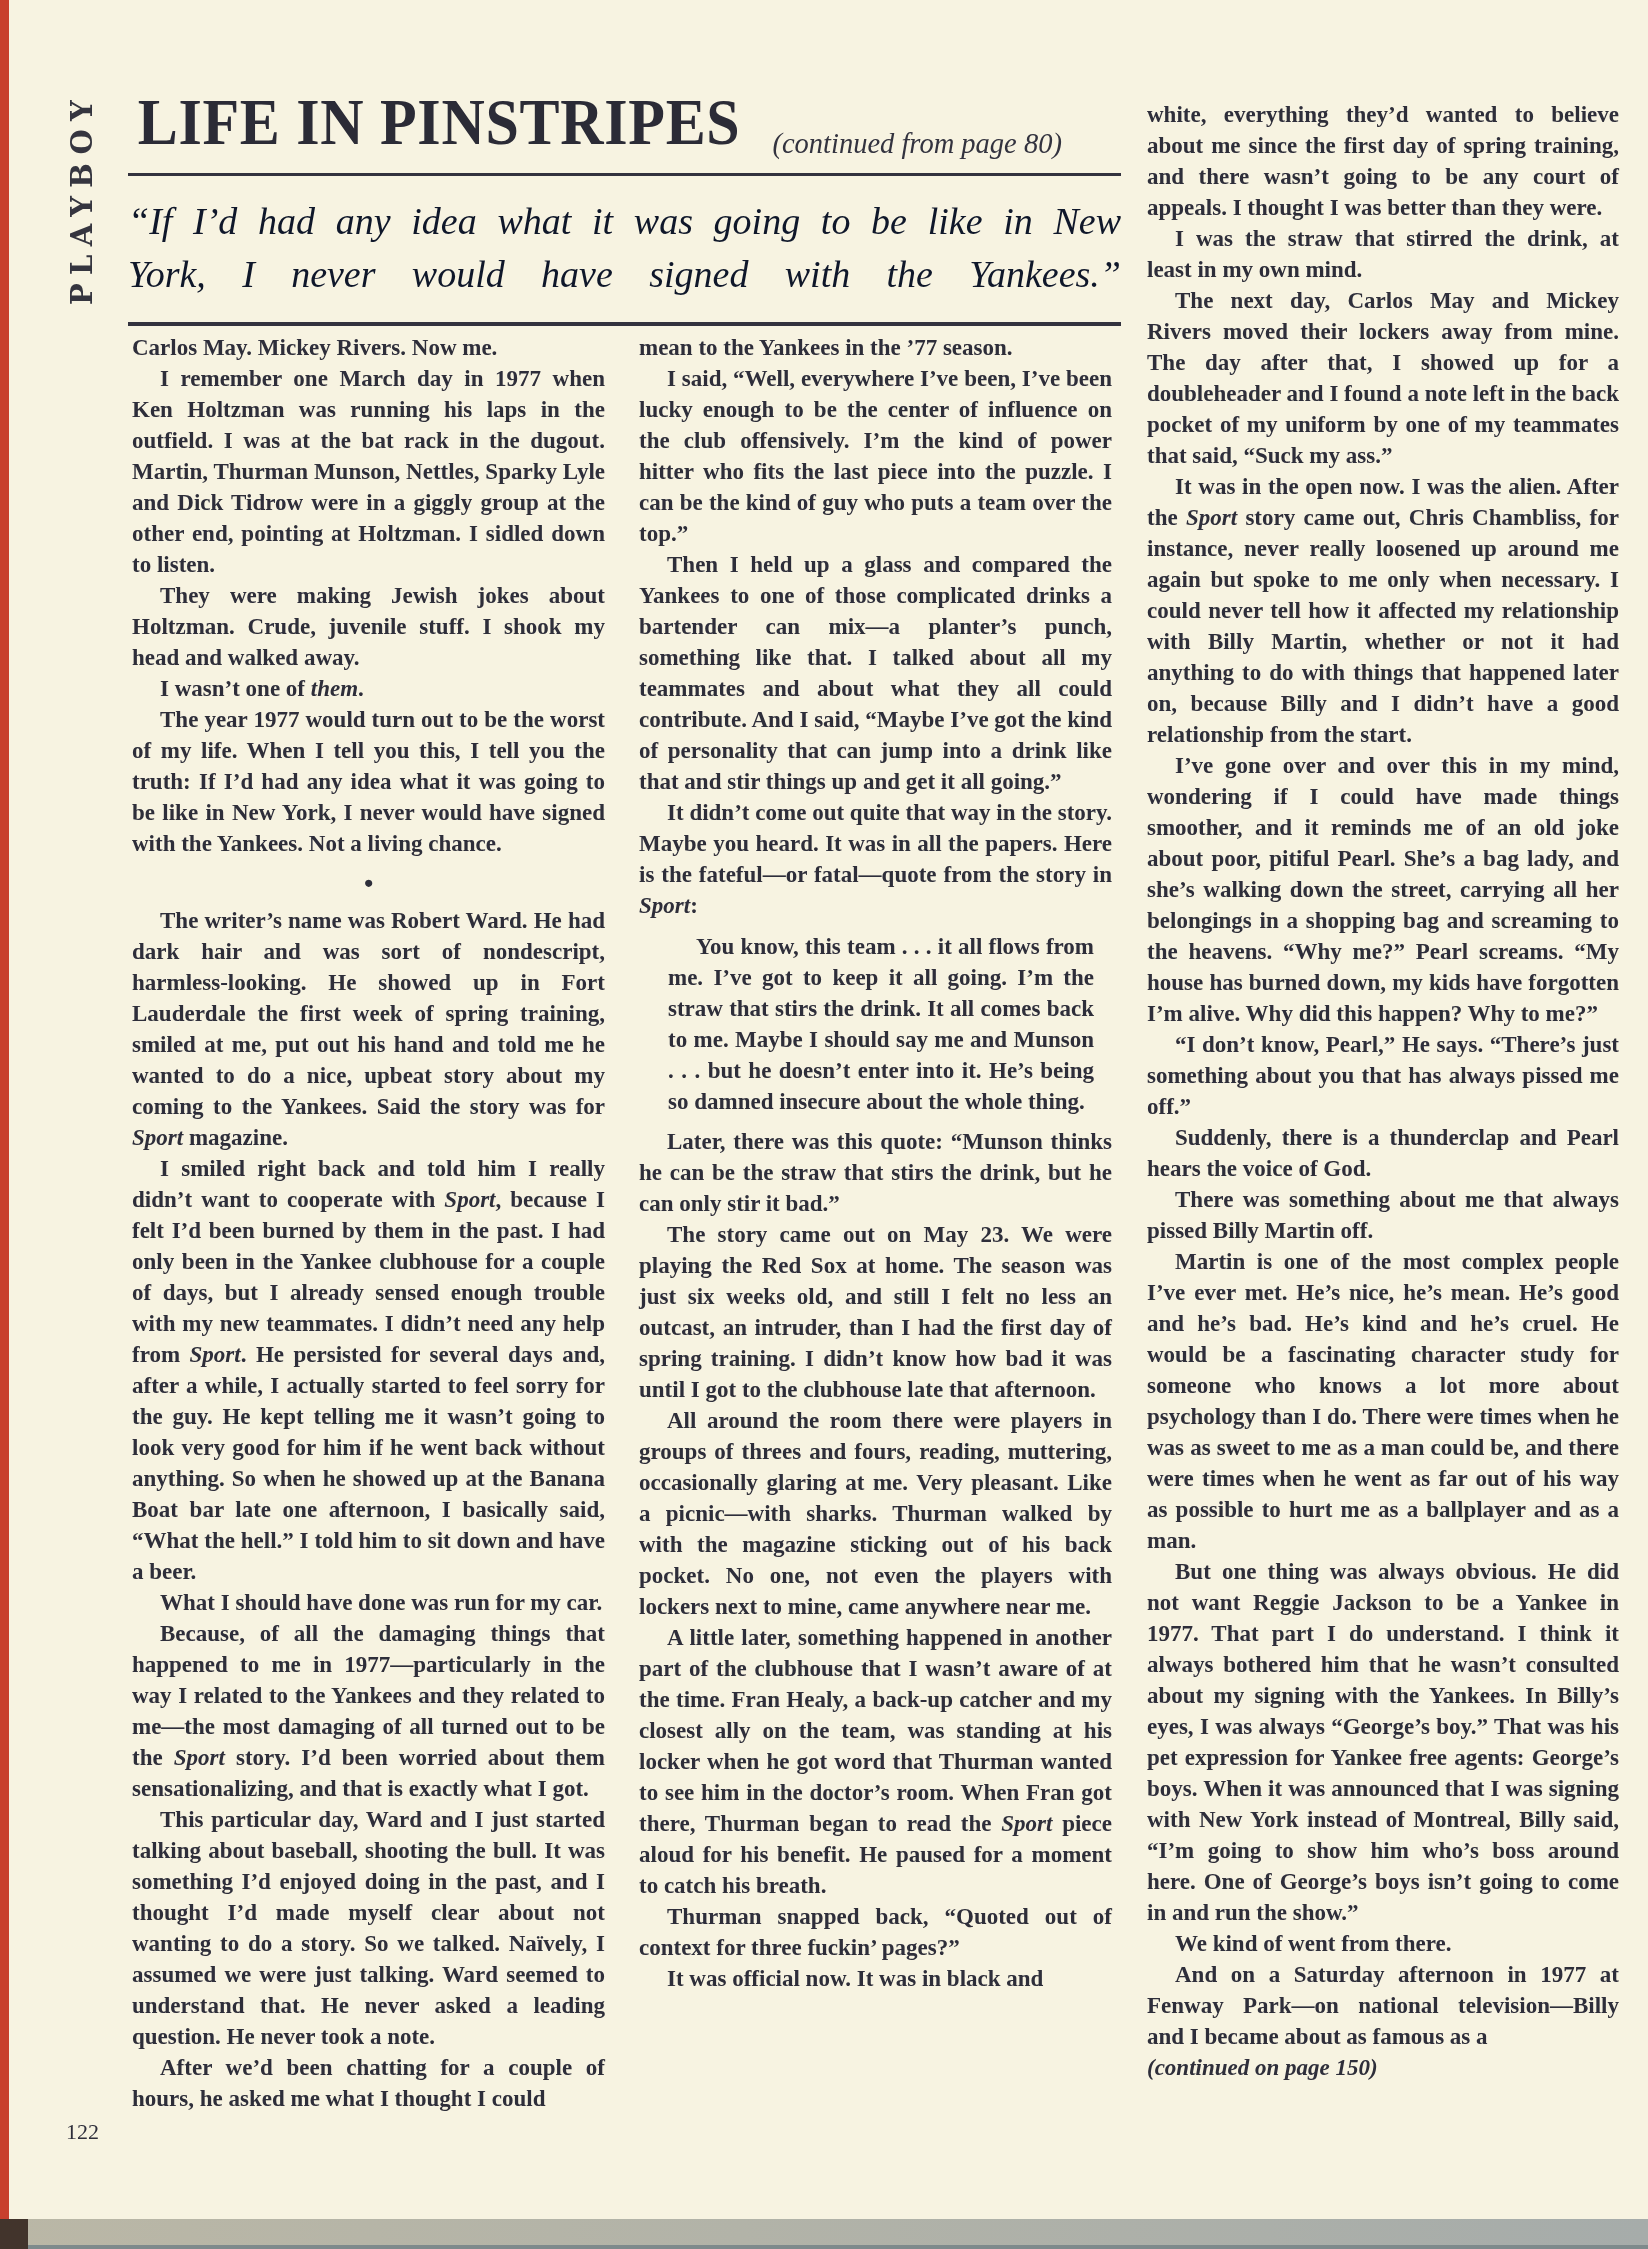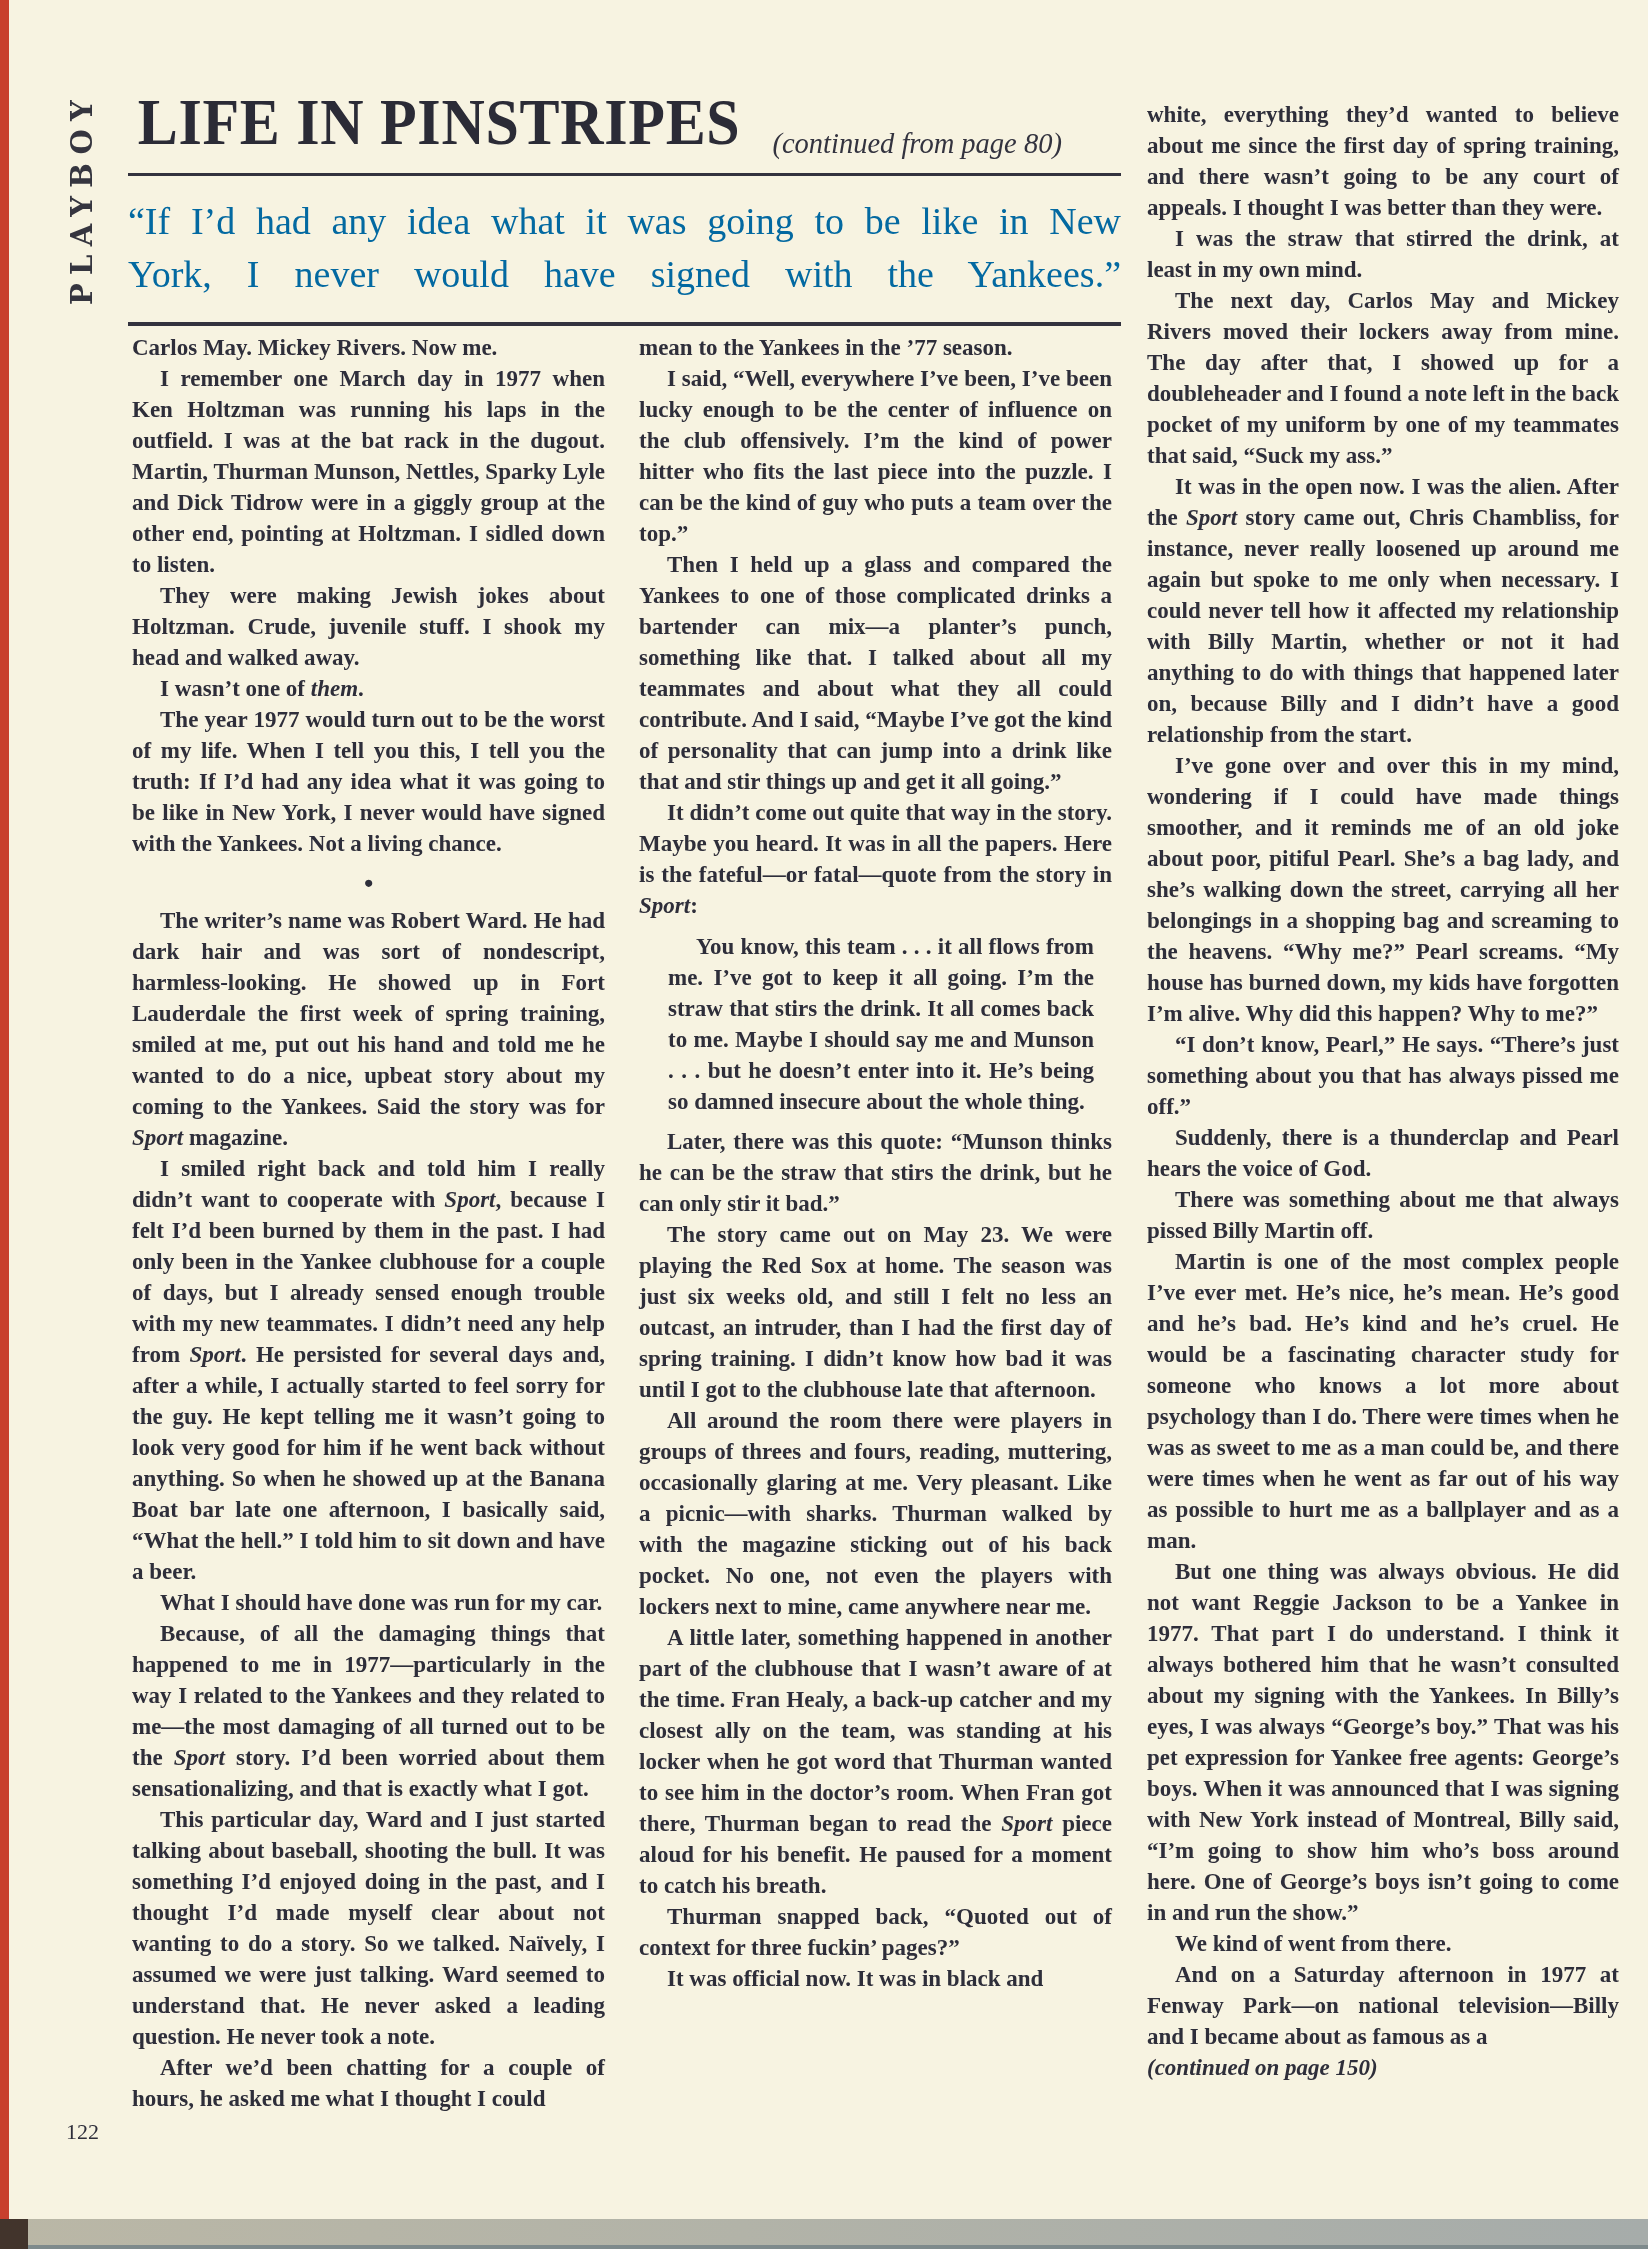--- a/index.html
+++ b/index.html
@@ -19,21 +19,21 @@
   
   .header{position:absolute;left:128px;top:89px;width:993px;}
   .title-row{display:flex;align-items:center;gap:32px;margin-left:9.7px;}
   .article-title{margin:0;font-family:"Liberation Serif",serif;font-weight:bold;
                  font-size:60px;line-height:64px;letter-spacing:0.7px;color:#2b2b36;
                  transform:scaleY(1.08);transform-origin:left bottom;white-space:nowrap;}
   .continued-from{font-style:italic;font-size:28.5px;color:#33333f;white-space:nowrap;margin-top:39px;}
   .rule{height:3.5px;background:#33323e;}
   .rule.top{margin-top:12.5px;}
   .pullquote{margin:19.4px 0 21px;}
-  .pq-line{font-size:38px;line-height:53px;color:#0369a1;
+  .pq-line{font-style:italic;font-size:38px;line-height:53px;color:#0f172a;
            text-align:justify;text-align-last:justify;}
   
   .col{position:absolute;width:473px;font-size:23px;line-height:31px;text-align:justify;font-weight:bold;}
   #col1{left:132px;top:332px;}
   #col2{left:639px;top:332px;}
   #col3{left:1147px;top:99px;width:472px;}
   .col p{margin:0;}
   .col p.indent{text-indent:28px;}
   .separator{text-align:center;font-size:16.7px;line-height:28px;padding:9.7px 0 8.3px;color:#2e2e3a;}
   .blockquote{margin:9.7px 18px 9.7px 29px !important;text-indent:28px;}

